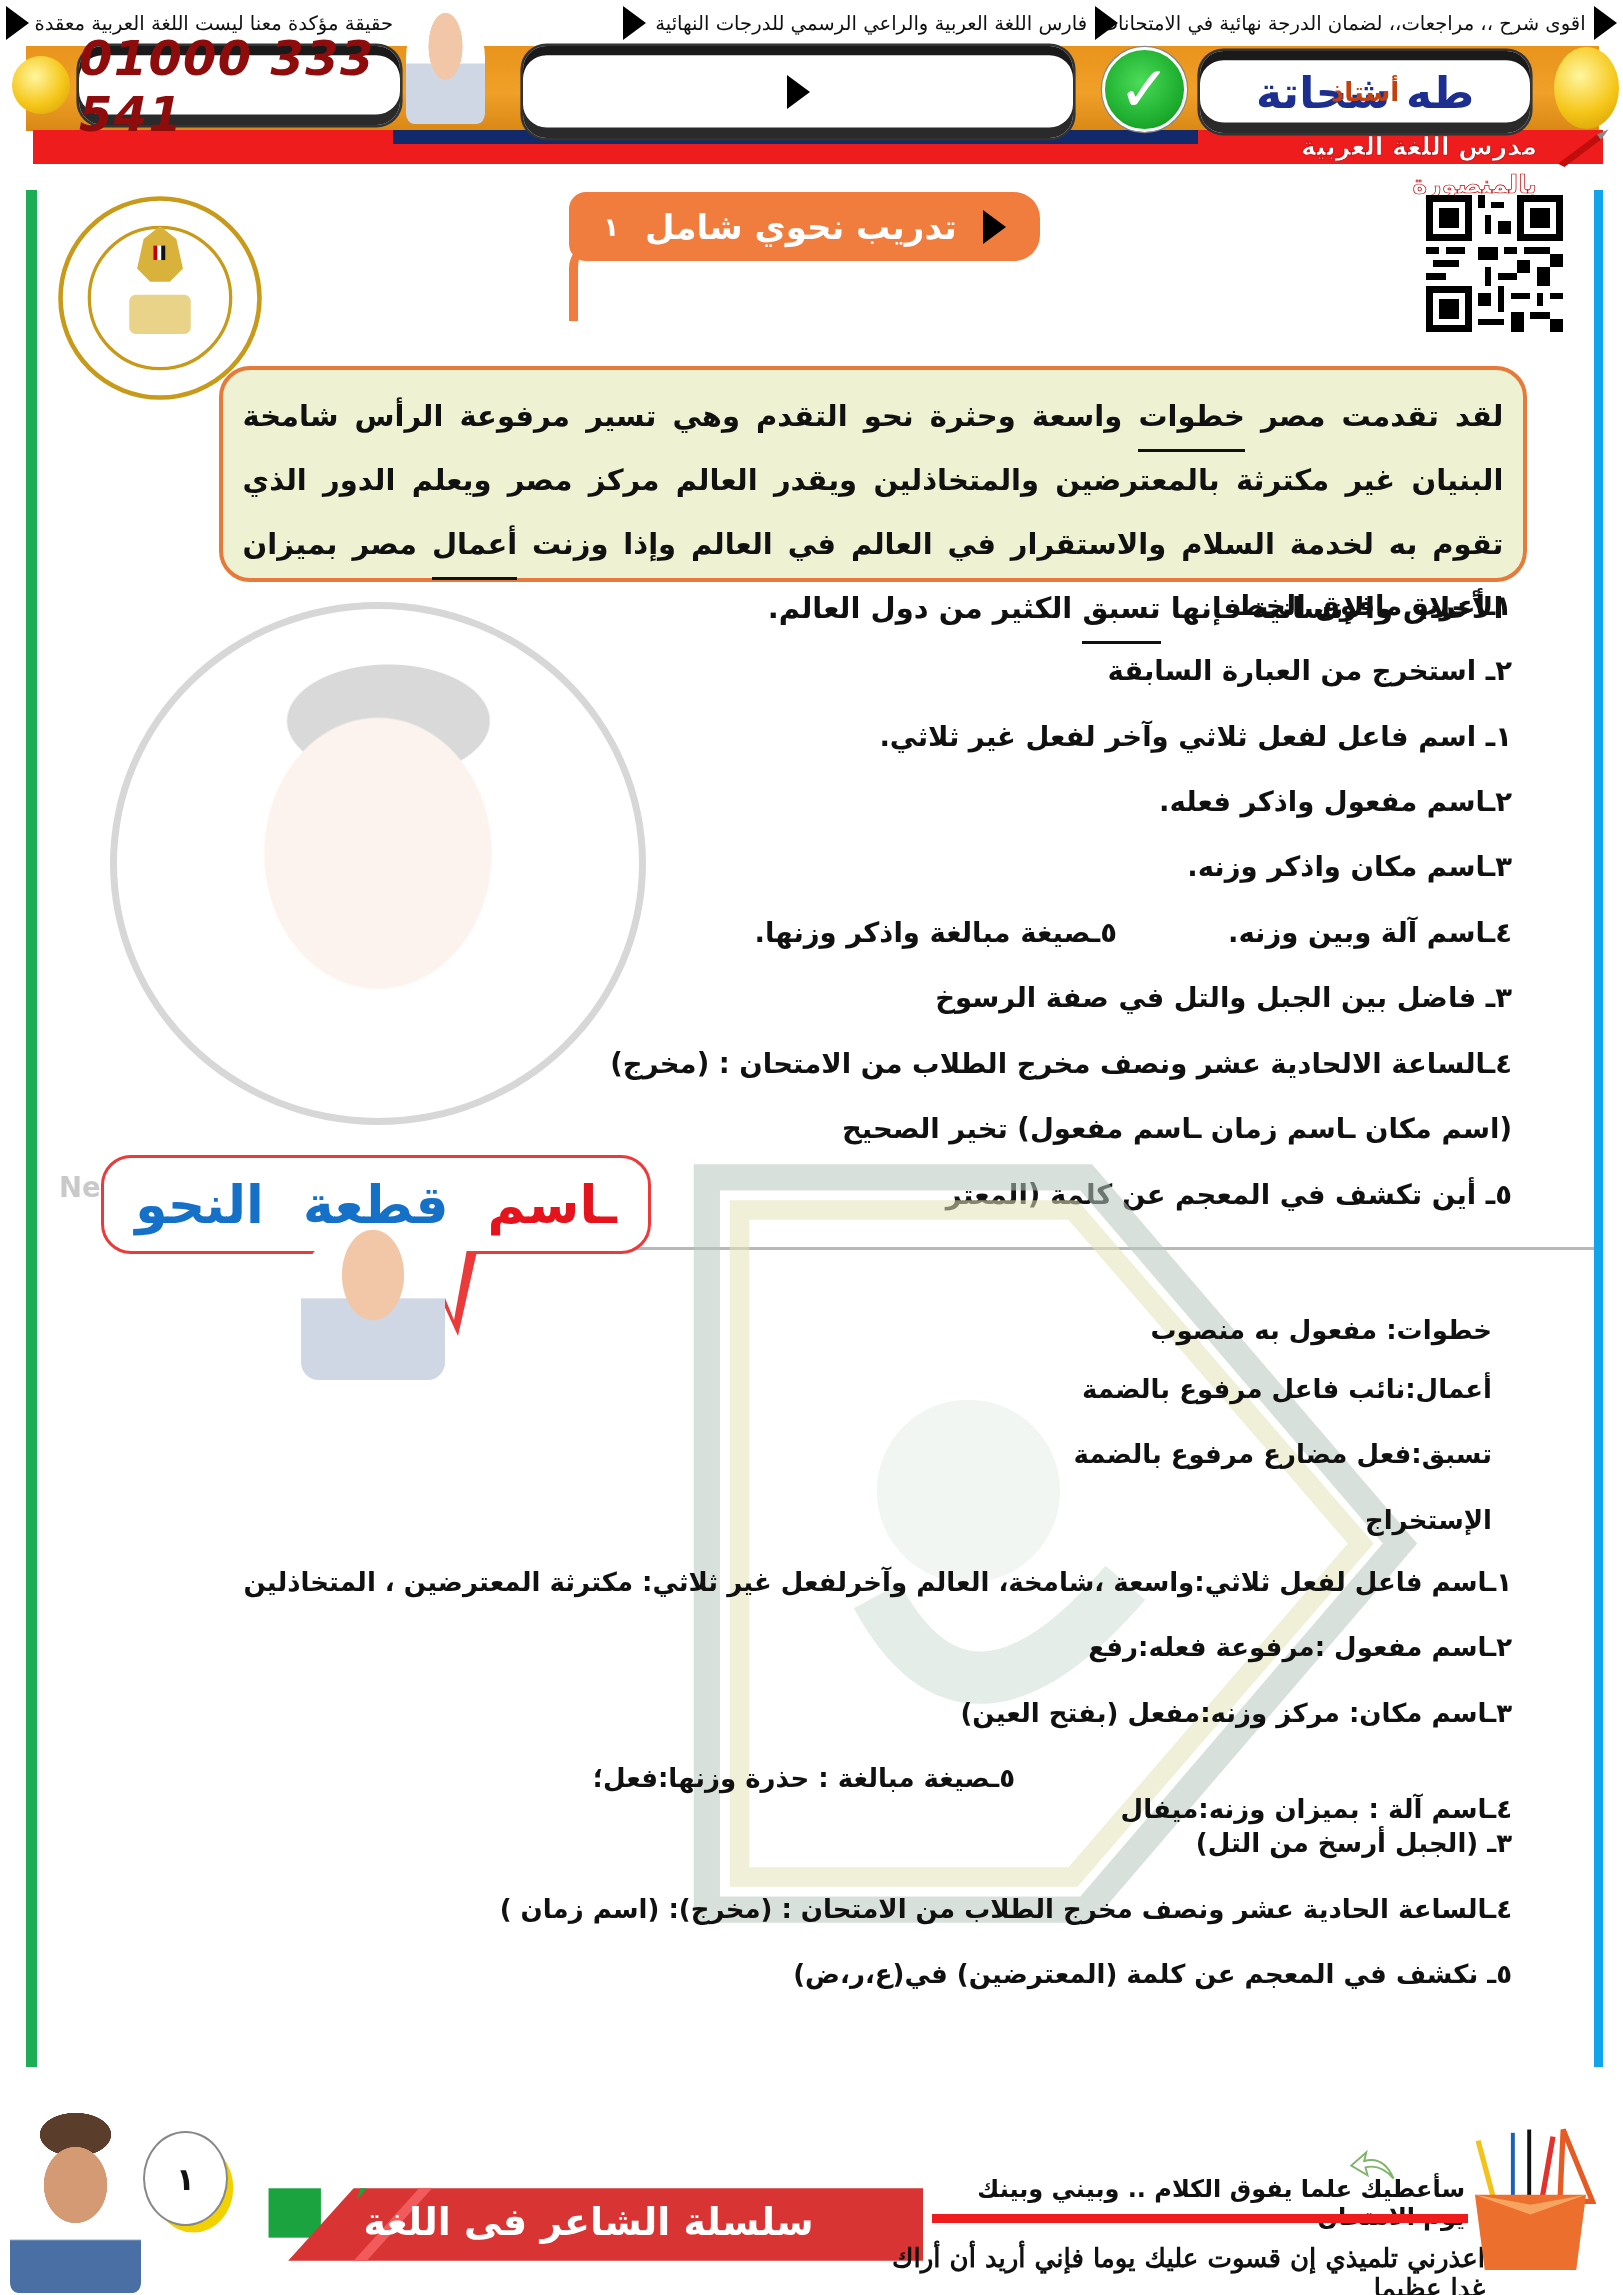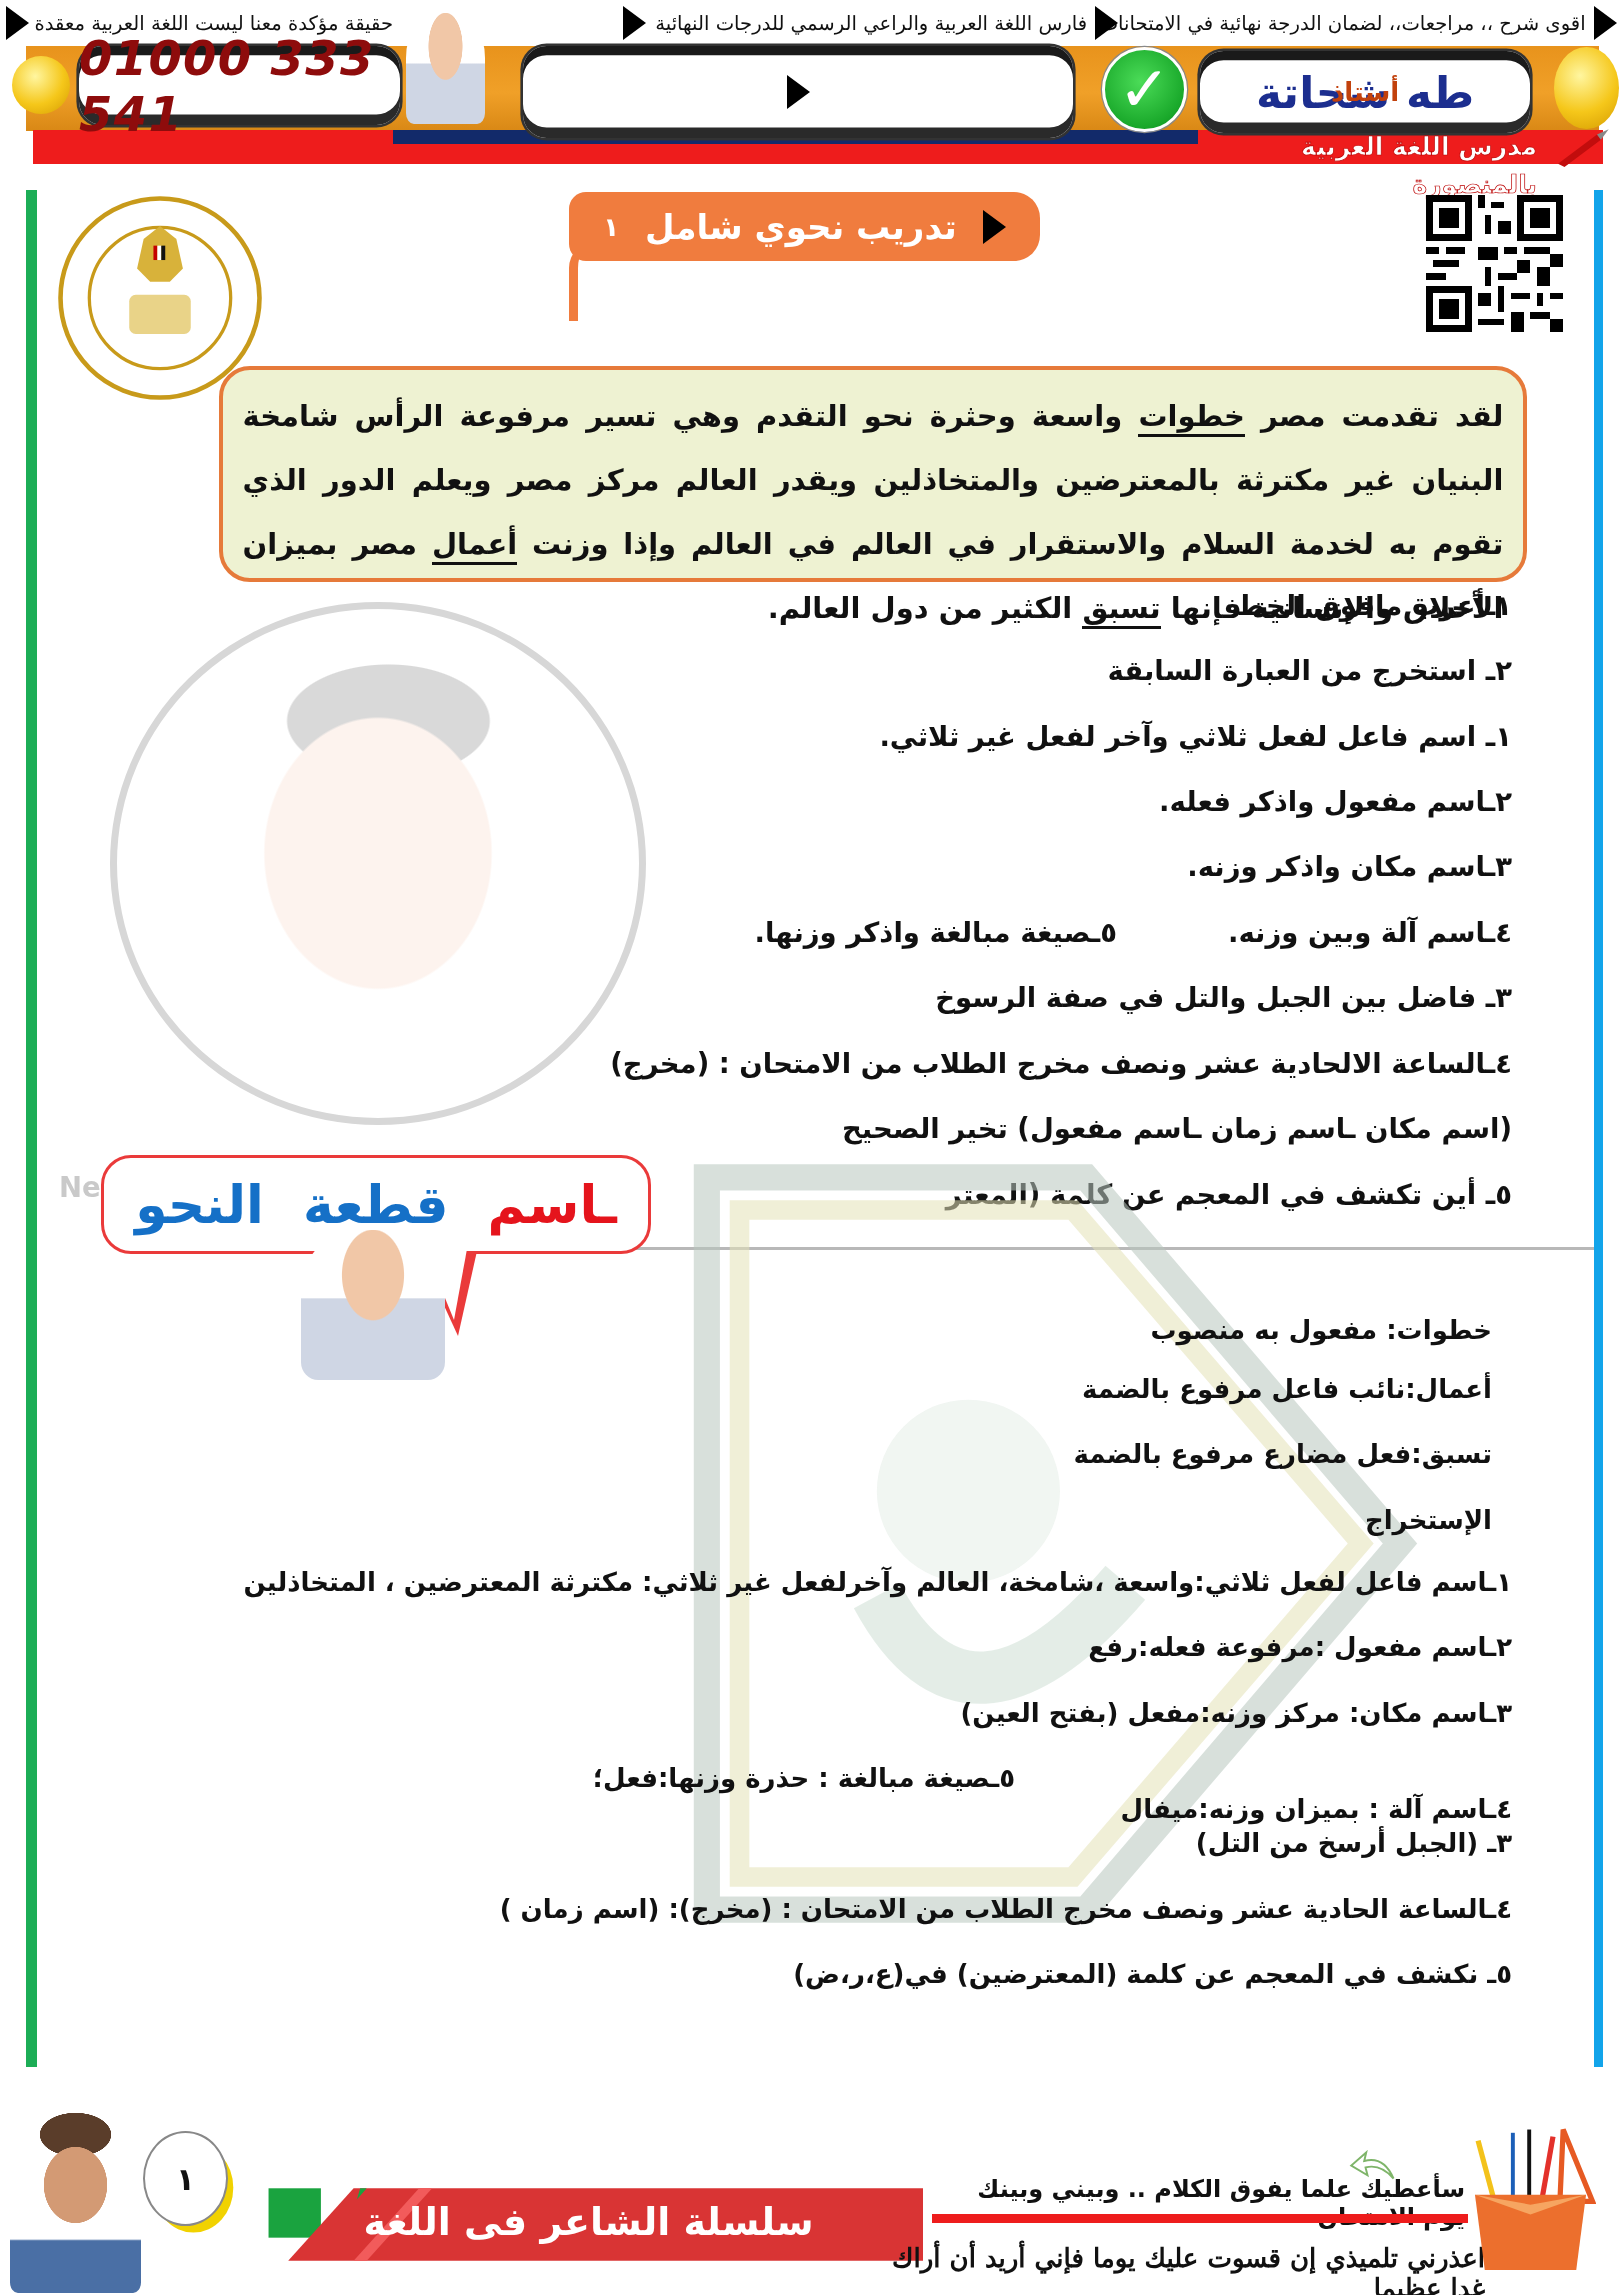--- a/index.html
+++ b/index.html
@@ -33,21 +33,21 @@
   
   .section-tag { left: 569px; top: 192px; width: 471px; height: 69px; background: #f07c3e; border-radius: 17px 26px 26px 17px; display: flex; align-items: center; justify-content: center; gap: 26px; direction: rtl; color: #fff; font-weight: bold; font-size: 34px; font-family: "DejaVu Sans", sans-serif; }
   .section-tag-tail { left: 569px; top: 242px; width: 39px; height: 79px; border-left: 9.2px solid #f07c3e; border-top-left-radius: 26px; }
   .section-tag .tri { border-top: 17px solid transparent; border-bottom: 17px solid transparent; border-right: 23.6px solid #000; }
 
   .qr { left: 1426px; top: 193px; width: 137px; height: 141px; }
   .logo { left: 52px; top: 190px; width: 216px; height: 216px; }
 
   
   .passage { left: 219px; top: 366px; width: 1308px; height: 216px; background: #eef2d2; border: 4.6px solid #e67a3a; border-radius: 31px; padding: 14.4px 19.6px; direction: rtl; font-family: "DejaVu Sans", sans-serif; font-weight: bold; font-size: 29px; line-height: 64px; color: #111; text-align: justify; }
-  .passage .u { border-bottom: 3.3px solid #111; padding-bottom: 1px; }
+  .passage .u { border-bottom: 3.3px solid #111; padding-bottom: 16px; }
 
   
   .portrait { left: 110px; top: 602px; width: 536px; height: 523px; border-radius: 50%; border: 7.9px solid #d7d7d7; background: radial-gradient(ellipse 36% 44% at 50% 48%, #fdf3ee 60%, transparent 61%), radial-gradient(ellipse 35% 20% at 52% 22%, #d9d9d9 55%, transparent 56%), #fff; overflow: hidden; }
 
   
   .q { direction: rtl; font-family: "DejaVu Sans", sans-serif; font-weight: bold; font-size: 27.5px; color: #111; white-space: nowrap; position: absolute; right: 98px; }
   .q.gap { display: flex; gap: 111px; }
 
   
   .bubble { left: 101px; top: 1155px; width: 550px; height: 99px; border: 3.9px solid #ea3a3a; border-radius: 30px; background: #fff; display: flex; align-items: center; justify-content: center; gap: 39px; direction: rtl; font-family: "DejaVu Sans", sans-serif; font-weight: bold; font-size: 52px; }

